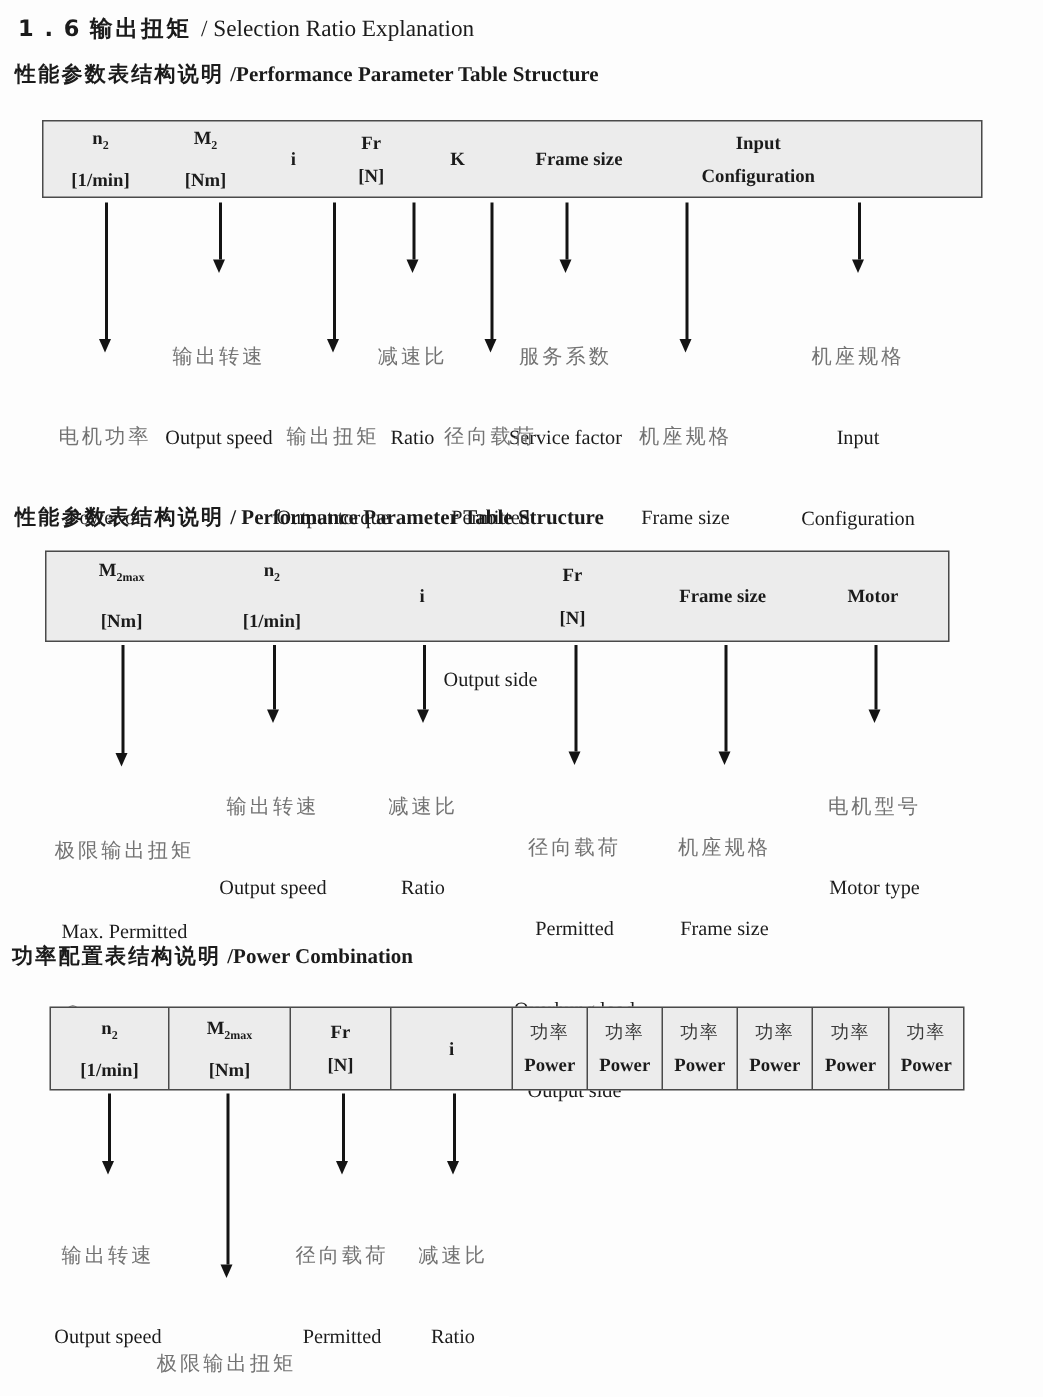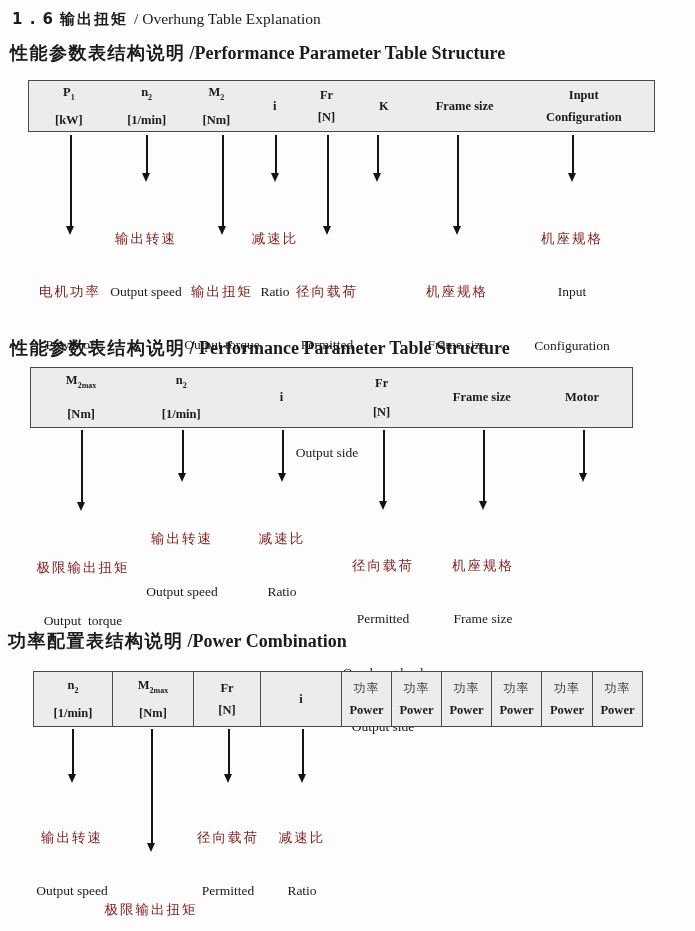--- a/index.html
+++ b/index.html
@@ -6,21 +6,21 @@
   .page{position:relative;width:695px;height:931px;background:#fdfdfd;overflow:hidden;
         font-family:"Liberation Serif",serif;color:#1b1b1b;}
   .abs{position:absolute;}
   .zh{font-family:"DejaVu Sans",sans-serif;}
 
   
   .doc-title{top:10px;left:12px;font-size:15px;white-space:nowrap;}
   .doc-title .num{font-weight:bold;letter-spacing:1px;}
   .doc-title .t-zh{font-weight:bold;letter-spacing:2px;margin-left:6px;}
   .doc-title .t-en{font-size:15.5px;margin-left:6px;}
-  .sec-heading{font-size:18px;white-space:nowrap;}
+  .sec-heading{font-size:14px;white-space:nowrap;}
   .sec-heading .h-zh{font-weight:bold;letter-spacing:1.5px;}
   .sec-heading .h-en{font-weight:bold;margin-left:4px;}
 
   
   .htable{background:#ececec;border:1px solid #4a4a4a;display:flex;box-sizing:border-box;}
   .hcell{display:flex;flex-direction:column;align-items:center;justify-content:center;
          font-weight:bold;font-size:12.5px;box-sizing:border-box;}
   .hcell .ln{line-height:22px;white-space:nowrap;}
   .t2 .ln{line-height:29px;}
   .hcell sub{font-size:8px;}
@@ -30,42 +30,38 @@
 
   
   .arrow{position:absolute;width:1.5px;background:#141414;}
   .arrow::after{content:"";position:absolute;left:-4.2px;bottom:-9px;width:0;height:0;
                 border-left:4.8px solid transparent;border-right:4.8px solid transparent;
                 border-top:9px solid #141414;}
 
   
   .label{position:absolute;width:120px;text-align:center;font-size:13.5px;line-height:18px;
          white-space:pre-wrap;}
-  .label .lzh{font-family:"DejaVu Sans",sans-serif;letter-spacing:2px;color:#7f1d1d;}
+  .label .lzh{font-family:"DejaVu Sans",sans-serif;letter-spacing:2px;color:#737373;}
   .label .len{white-space:pre;}
   .wide{width:150px;}
 </style>
 </head>
 <body>
 
 <div class="page">
 
   <div class="abs doc-title">
-    <span class="num zh">1 . 6</span><span class="t-zh zh">输出扭矩</span><span class="t-en">/ Overhung Table Explanation</span>
+    <span class="num zh">1 . 6</span><span class="t-zh zh">输出扭矩</span><span class="t-en">/ Selection Ratio Explanation</span>
   </div>
 
   <div class="abs sec-heading" style="top:41px;left:10px;">
     <span class="h-zh zh">性能参数表结构说明</span><span class="h-en">/Performance Parameter Table Structure</span>
   </div>
 
   <div class="abs htable" style="left:28px;top:80px;width:627px;height:52px;">
-    <div class="hcell" style="width:80px;">
-      <div class="ln"><span>P</span><sub>1</sub></div>
-      <div class="ln">[kW]</div>
-    </div>
     <div class="hcell" style="width:76px;">
       <div class="ln"><span>n</span><sub>2</sub></div>
       <div class="ln">[1/min]</div>
     </div>
     <div class="hcell" style="width:64px;">
       <div class="ln"><span>M</span><sub>2</sub></div>
       <div class="ln">[Nm]</div>
     </div>
     <div class="hcell" style="width:53px;">
       <div class="ln">i</div>
@@ -96,20 +92,24 @@
   <div class="arrow" style="left:572px;top:135px;height:38px;"></div>
 
   <div class="label" style="left:86px;top:193px;">
     <div class="lzh">输出转速</div>
     <div class="len">Output speed</div>
   </div>
   <div class="label" style="left:215px;top:193px;">
     <div class="lzh">减速比</div>
     <div class="len">Ratio</div>
   </div>
+  <div class="label" style="left:317px;top:193px;">
+    <div class="lzh">服务系数</div>
+    <div class="len">Service factor</div>
+  </div>
   <div class="label wide" style="left:497px;top:193px;">
     <div class="lzh">机座规格</div>
     <div class="len">Input</div>
     <div class="len">Configuration</div>
   </div>
   <div class="label" style="left:10px;top:246px;">
     <div class="lzh">电机功率</div>
     <div class="len">Power of</div>
     <div class="len">motor</div>
   </div>
@@ -164,22 +164,27 @@
   <div class="arrow" style="left:583px;top:430px;height:43px;"></div>
 
   <div class="label" style="left:122px;top:493px;">
     <div class="lzh">输出转速</div>
     <div class="len">Output speed</div>
   </div>
   <div class="label" style="left:222px;top:493px;">
     <div class="lzh">减速比</div>
     <div class="len">Ratio</div>
   </div>
+  <div class="label" style="left:523px;top:493px;">
+    <div class="lzh">电机型号</div>
+    <div class="len">Motor type</div>
+  </div>
   <div class="label wide" style="left:8px;top:522px;">
     <div class="lzh">极限输出扭矩</div>
+    <div class="len">Max. Permitted</div>
     <div class="len">Output  torque</div>
   </div>
   <div class="label" style="left:323px;top:520px;">
     <div class="lzh">径向载荷</div>
     <div class="len">Permitted</div>
     <div class="len">Overhung load</div>
     <div class="len">Output side</div>
   </div>
   <div class="label" style="left:423px;top:520px;">
     <div class="lzh">机座规格</div>

